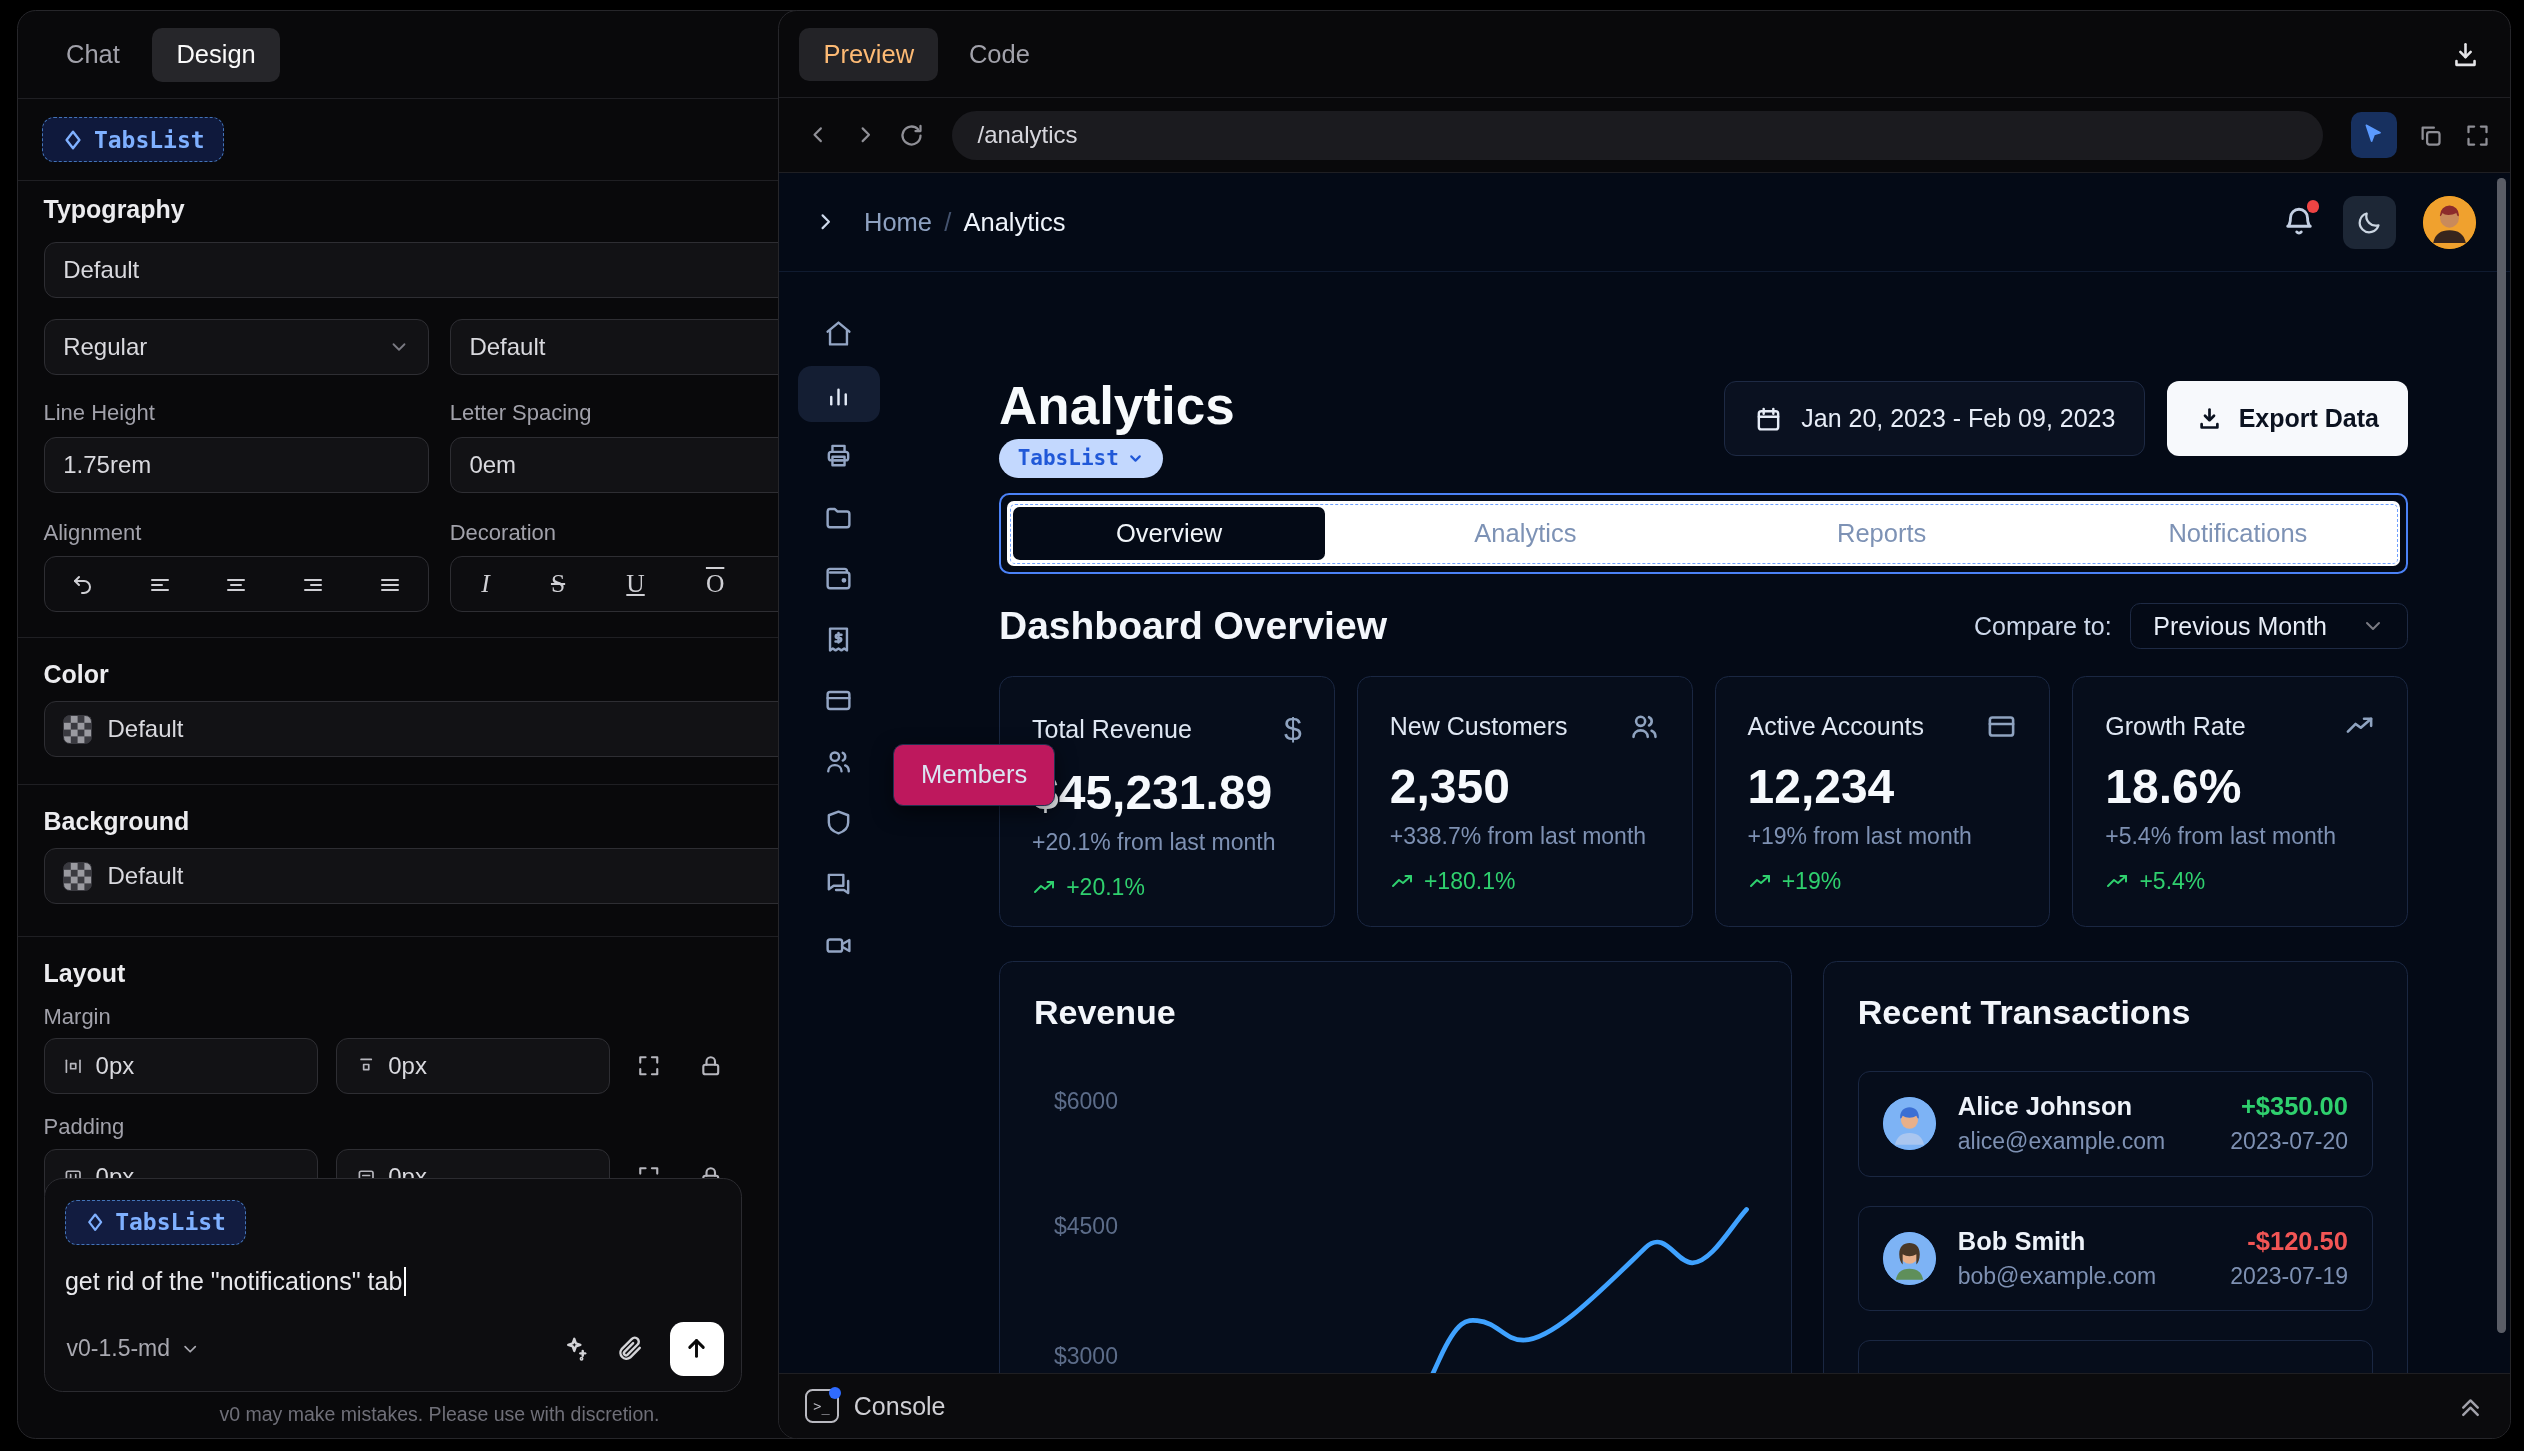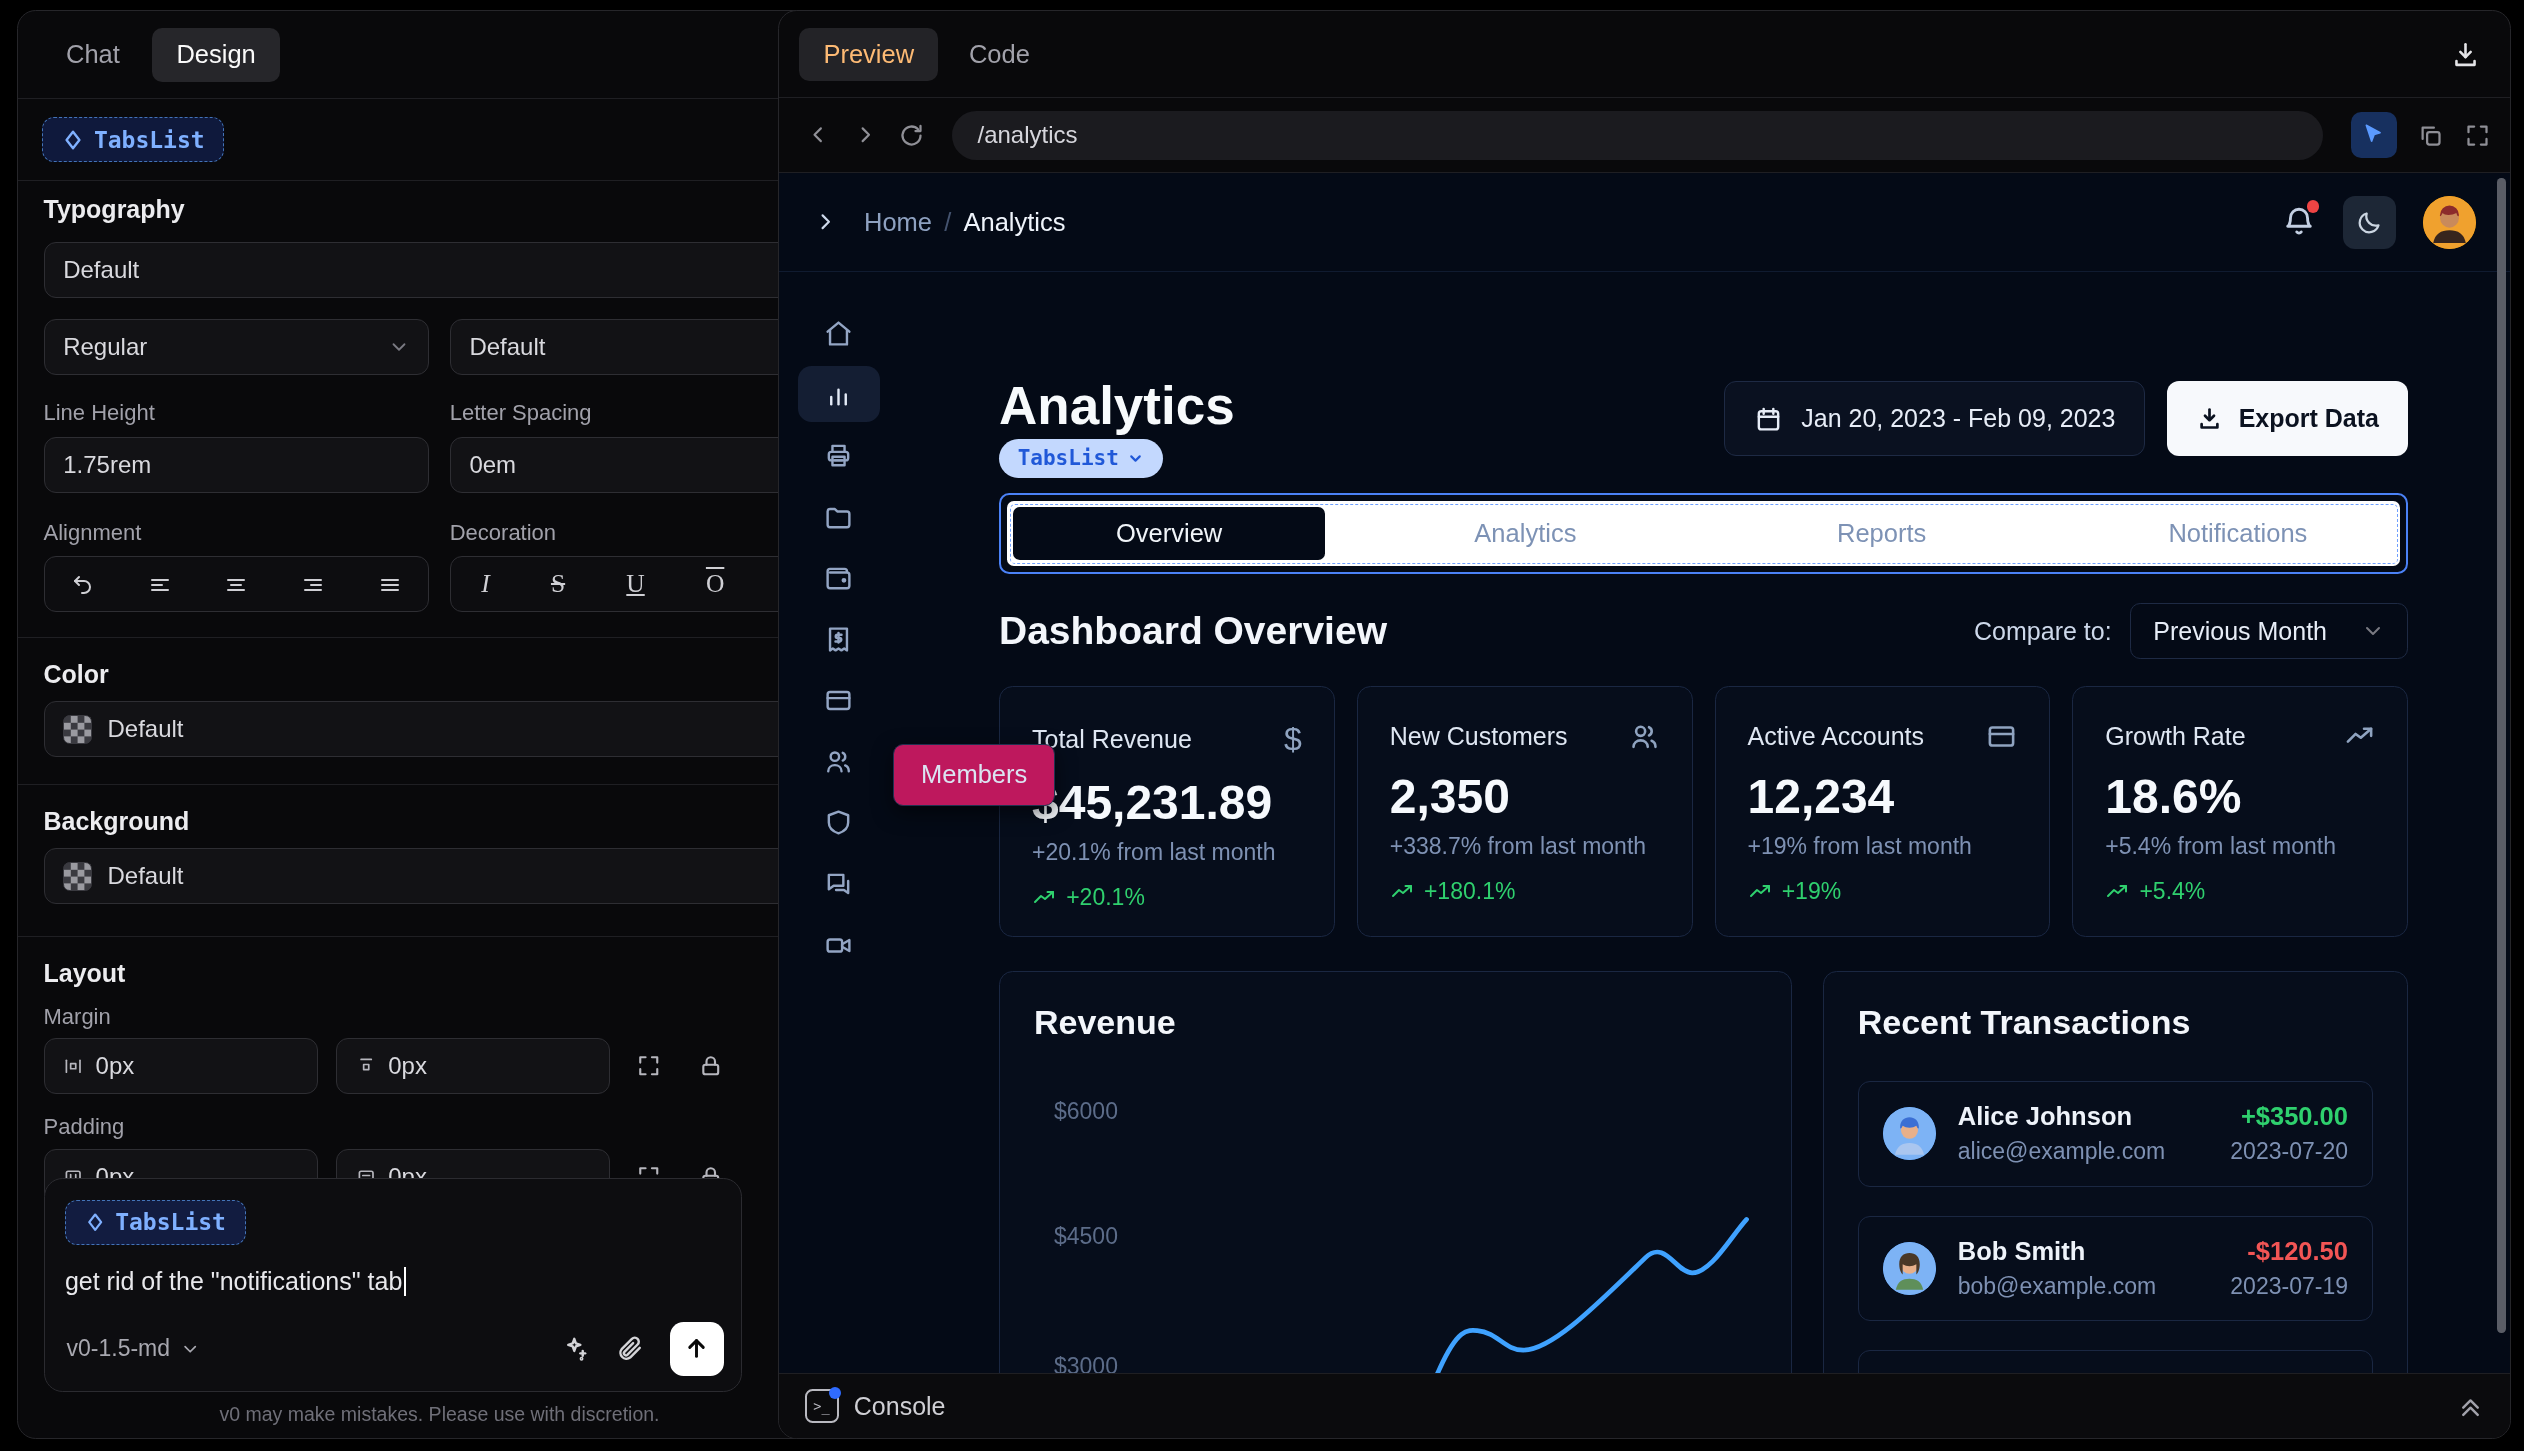--- a/index.html
+++ b/index.html
@@ -134,21 +134,21 @@
   .tabslist{position:relative;background:#ffffff;border-radius:6.8px;padding:6px;display:flex;gap:44px;}
   .tabslist:after{content:"";position:absolute;inset:2.5px;border:1.7px dashed #6fa0ff;
     border-radius:5.1px;pointer-events:none;}
   .tab{flex:1;text-align:center;font-size:25.5px;color:#7d92b5;padding:12px 0;border-radius:6.8px;}
   .tab.active{background:var(--app-bg);color:#f1f5f9;font-weight:500;}
 
   .section-row{margin-top:29px;display:flex;align-items:center;}
   .h2{font-size:39px;font-weight:bold;color:#f3f6fb;}
   .compare{margin-left:auto;display:flex;align-items:center;gap:18.7px;}
   .compare-label{font-size:25px;color:#cdd8ea;}
-  .compare-sel{height:56px;display:flex;align-items:center;gap:34px;padding:0 22px;
+  .compare-sel{height:46px;display:flex;align-items:center;gap:34px;padding:0 22px;
     border:0.8px solid #1e2a44;border-radius:10.2px;font-size:25px;color:#e7edf7;}
 
   .stats-grid{margin-top:27px;display:grid;grid-template-columns:repeat(4,1fr);gap:22px;}
   .stat-card{height:251px;background:var(--card-bg);border:0.8px solid var(--card-border);
     border-radius:13.6px;padding:34px 32px 0 32px;}
   .stat-head{display:flex;align-items:center;justify-content:space-between;}
   .stat-label{font-size:25px;color:#dfe7f3;font-weight:500;}
   .stat-ic{color:#8fa3c0;}
   .stat-value{margin-top:17px;font-size:48px;font-weight:bold;color:#f6f9fd;}
   .stat-sub{margin-top:8.5px;font-size:23px;color:var(--app-muted);}

